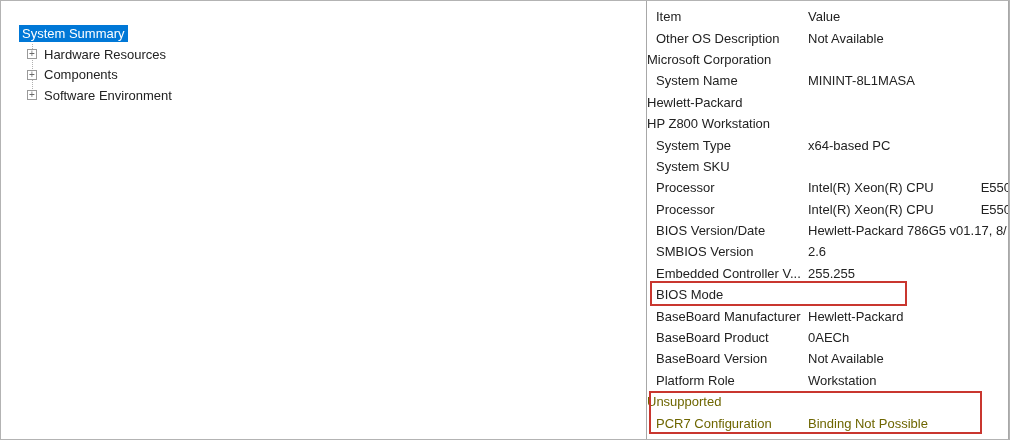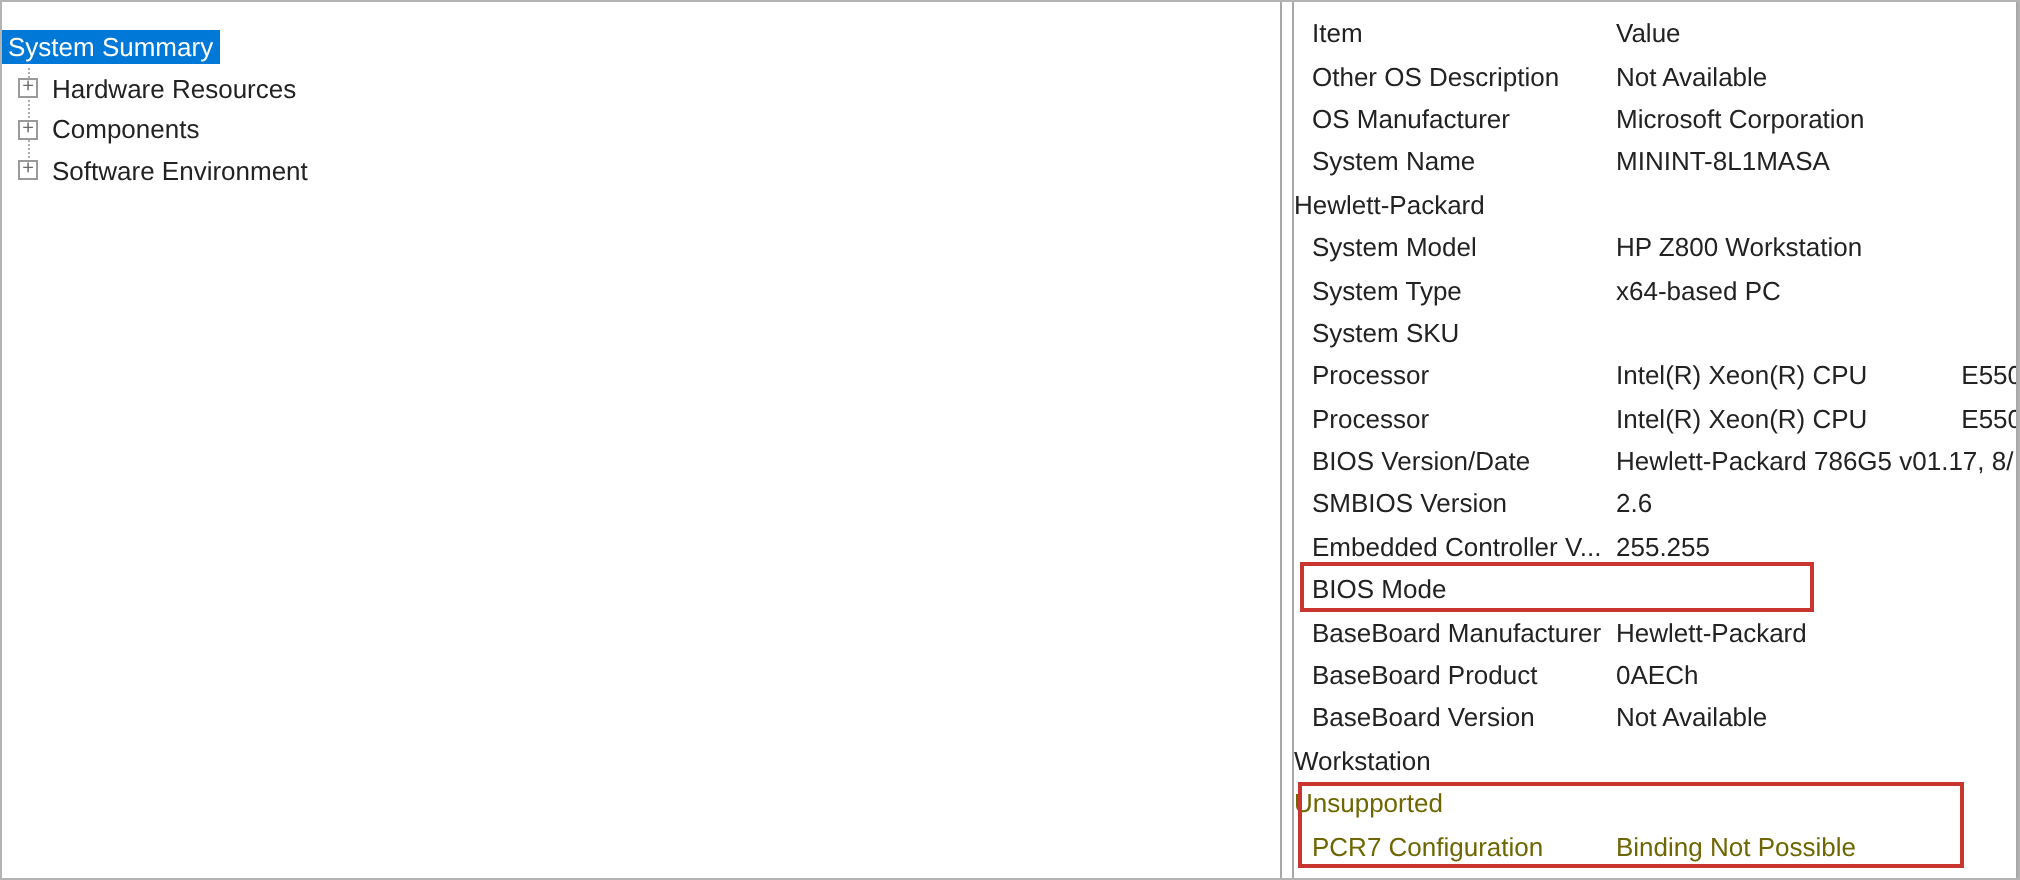--- a/index.html
+++ b/index.html
@@ -15,26 +15,26 @@
     width: 1010px;
     height: 440px;
     background: #ffffff;
     border: 1px solid #b3b3b3;
     overflow: hidden;
   }
 
   
   .left-panel {
     position: absolute;
-    left: 0; top: 0;
+    left: 18px; top: 0;
     width: 640px;
     height: 438px;
     background: #ffffff;
     border-right: 1px solid #a8a8a8;
-    padding-top: 12px;
+    padding-top: 22px;
     overflow: hidden;
   }
   .tree { position: relative; }
   .tree-line {
     position: absolute;
     left: 13px;
     top: 21px;
     height: 55px;
     border-left: 1px dotted #b0b0b0;
   }
@@ -145,32 +145,30 @@
       <div class="cell-item">Item</div>
       <div class="cell-value">Value</div>
     </div>
     <div>
 
     <div class="row">
     <div class="cell-item">Other OS Description</div>
     <div class="cell-value">Not Available</div>
   </div>
         <div class="row">
-    <div class="cell-item">OS Manufacturer</div>
     <div class="cell-value">Microsoft Corporation</div>
   </div>
         <div class="row">
     <div class="cell-item">System Name</div>
     <div class="cell-value">MININT-8L1MASA</div>
   </div>
         <div class="row">
     <div class="cell-value">Hewlett-Packard</div>
   </div>
         <div class="row">
-    <div class="cell-item">System Model</div>
     <div class="cell-value">HP Z800 Workstation</div>
   </div>
         <div class="row">
     <div class="cell-item">System Type</div>
     <div class="cell-value">x64-based PC</div>
   </div>
         <div class="row">
     <div class="cell-item">System SKU</div>
   </div>
         <div class="row">
@@ -202,20 +200,21 @@
   </div>
         <div class="row">
     <div class="cell-item">BaseBoard Product</div>
     <div class="cell-value">0AECh</div>
   </div>
         <div class="row">
     <div class="cell-item">BaseBoard Version</div>
     <div class="cell-value">Not Available</div>
   </div>
         <div class="row">
+    <div class="cell-item">Platform Role</div>
     <div class="cell-value">Workstation</div>
   </div>
         <div class="row hl-full">
     <div class="cell-value">Unsupported</div>
   </div>
         <div class="row hl-full">
     <div class="cell-item">PCR7 Configuration</div>
     <div class="cell-value">Binding Not Possible</div>
   </div>
       </div>

